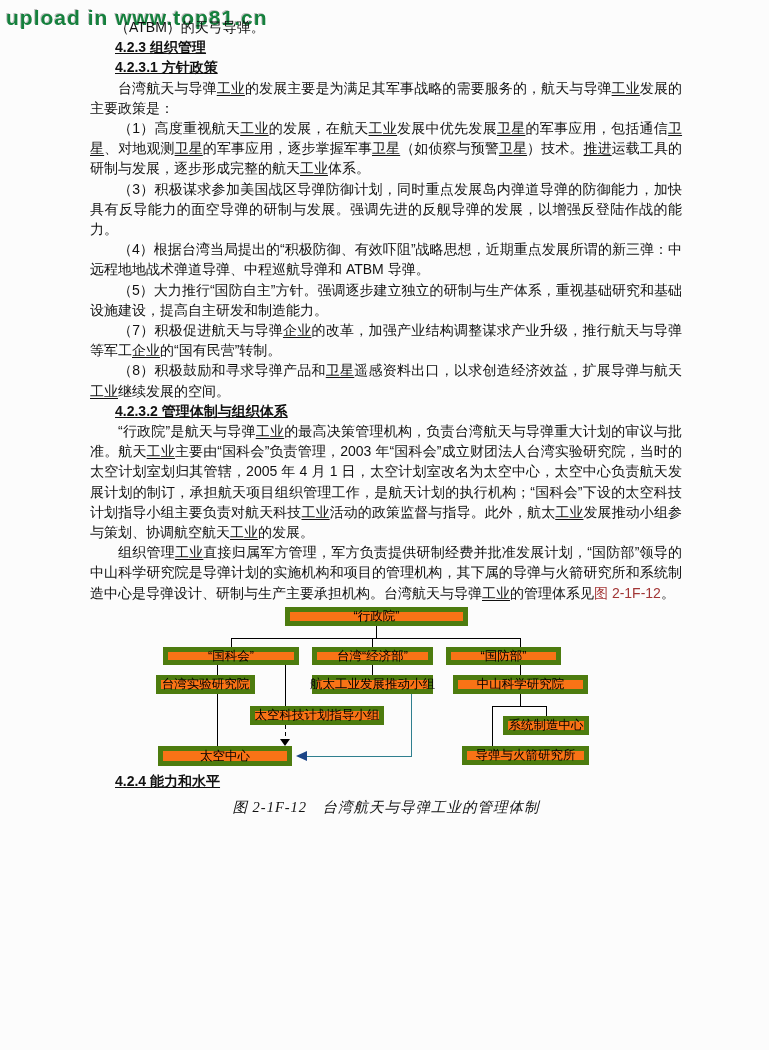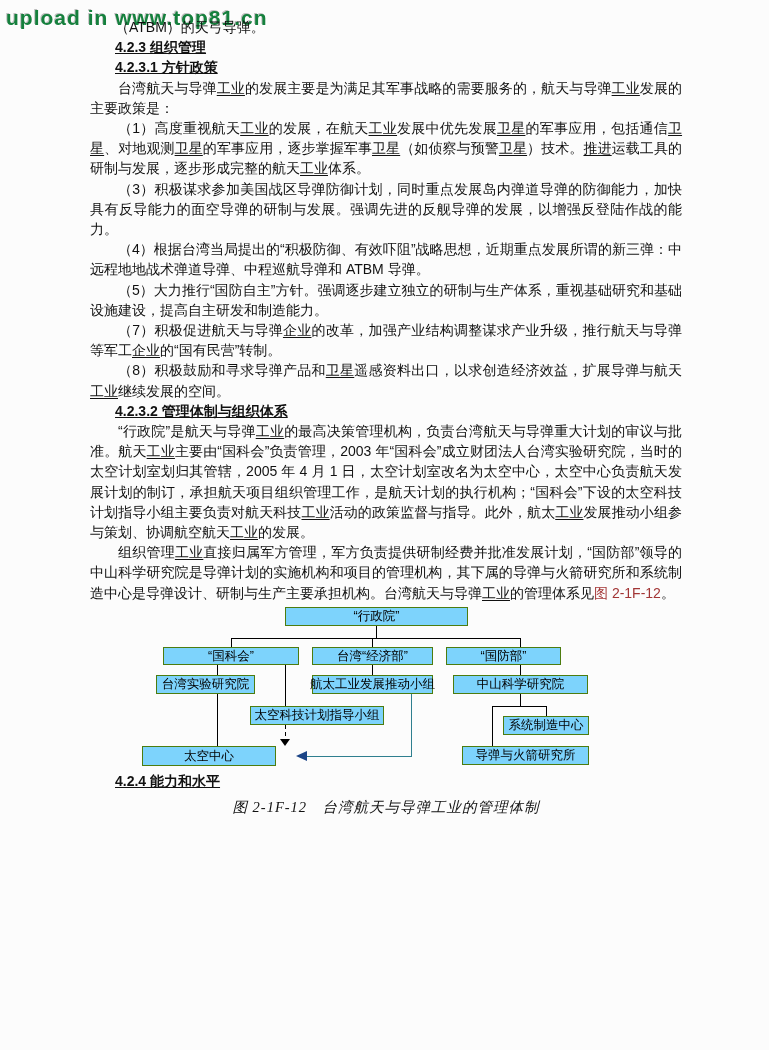--- a/index.html
+++ b/index.html
@@ -27,21 +27,21 @@
   .body-para{text-indent:2em;}
   .u{text-decoration:underline;text-underline-offset:2px;}
   .red{color:#a23535;}
   .figure{
     position:relative;left:-90px;width:769px;height:166px;
     text-indent:0;margin:2px 0 0 0;
   }
   .figure svg{position:absolute;left:0;top:0;}
   .node{
     position:absolute;box-sizing:border-box;
-    background:#7dd3fc;border:1px solid #4d7c0f;
+    background:#f97316;border:5px solid #4d7c0f;
     display:flex;align-items:center;justify-content:center;
     font-size:12.5px;line-height:1;white-space:nowrap;color:#000;
   }
   .caption{
     text-align:center;text-indent:0;margin-top:6px;
     font-family:"Liberation Serif",serif;font-style:italic;
     font-size:14.5px;letter-spacing:1px;
   }
 </style>
 </head>
@@ -86,19 +86,19 @@
         </svg>
         <div class="node" style="left: 285px; top: 2px; width: 183px; height: 19px;">“行政院”</div>
         <div class="node" style="left: 163px; top: 42px; width: 136px; height: 18px;">“国科会”</div>
         <div class="node" style="left: 312px; top: 42px; width: 121px; height: 18px;">台湾“经济部”</div>
         <div class="node" style="left: 446px; top: 42px; width: 115px; height: 18px;">“国防部”</div>
         <div class="node" style="left: 156px; top: 70px; width: 99px; height: 19px;">台湾实验研究院</div>
         <div class="node" style="left: 312px; top: 70px; width: 121px; height: 19px;">航太工业发展推动小组</div>
         <div class="node" style="left: 453px; top: 70px; width: 135px; height: 19px;">中山科学研究院</div>
         <div class="node" style="left: 250px; top: 101px; width: 134px; height: 19px;">太空科技计划指导小组</div>
         <div class="node" style="left: 503px; top: 111px; width: 86px; height: 19px;">系统制造中心</div>
-        <div class="node" style="left: 142px; top: 141px; width: 134px; height: 20px;">太空中心</div>
+        <div class="node" style="left: 158px; top: 141px; width: 134px; height: 20px;">太空中心</div>
         <div class="node" style="left: 462px; top: 141px; width: 127px; height: 19px;">导弹与火箭研究所</div>
       </div>
       <p class="para heading"><span>4.2.4 能力和水平</span></p>
       <p class="para caption"><span>图 2-1F-12　台湾航天与导弹工业的管理体制</span></p>
     </div>
 </div>
 
 </body></html>

